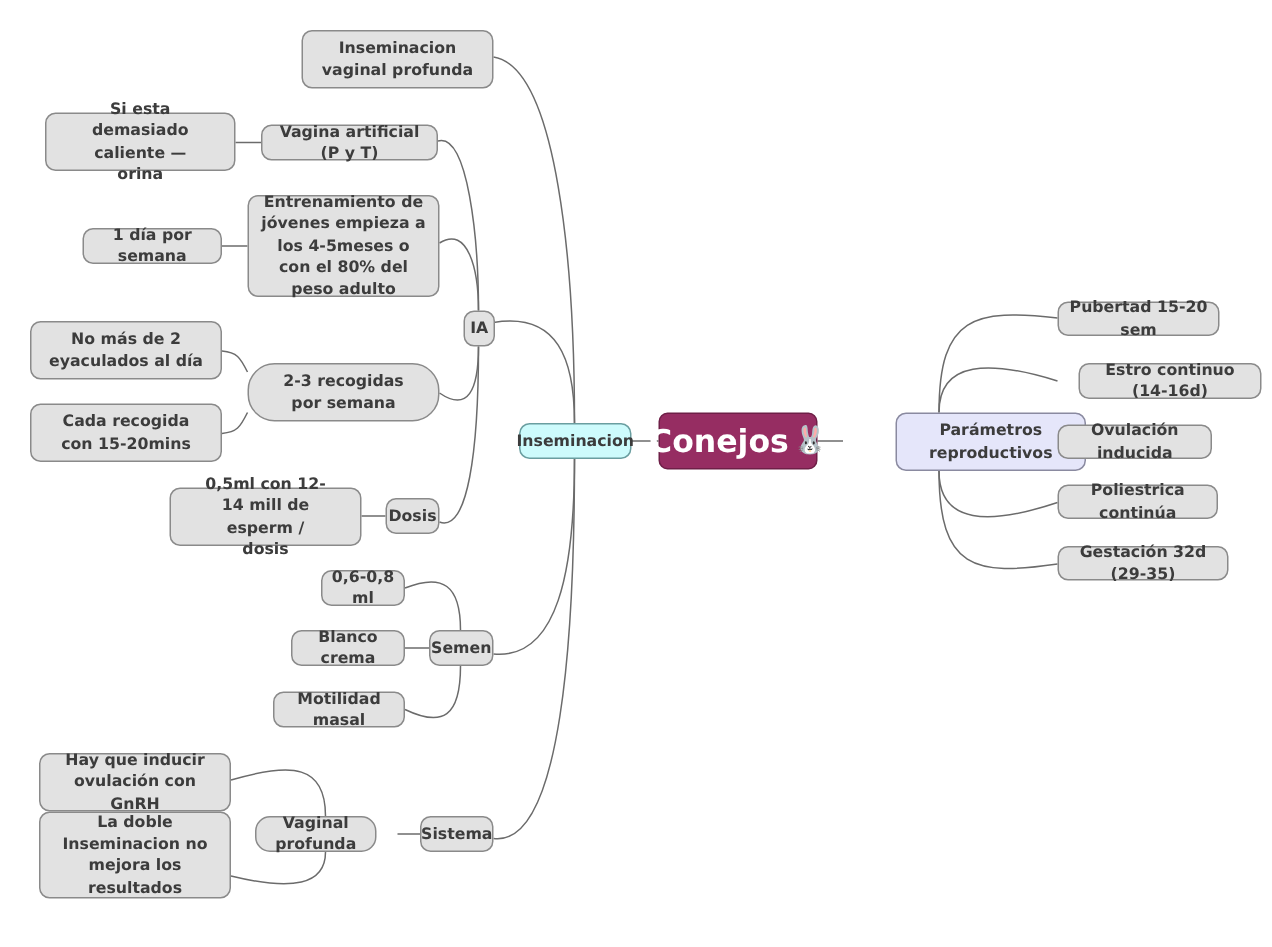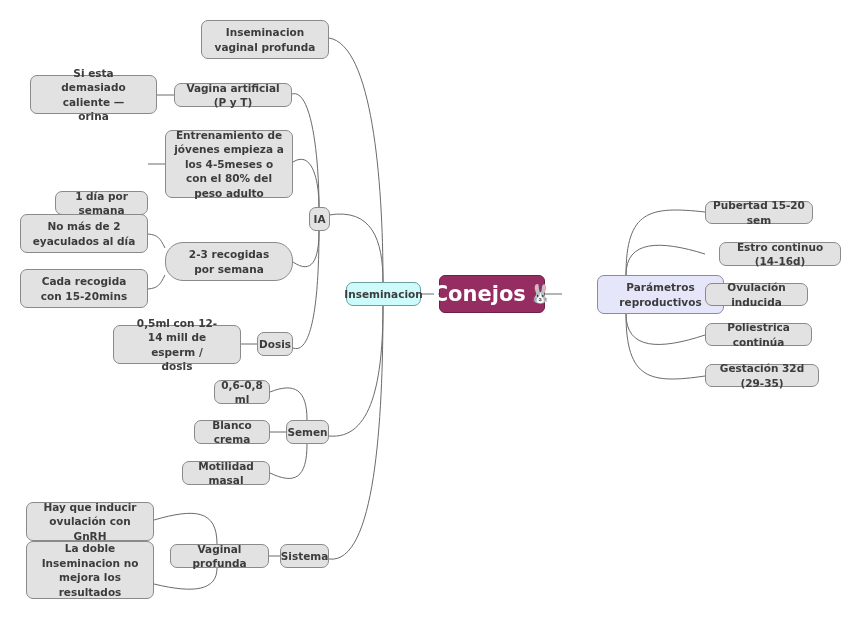--- a/index.html
+++ b/index.html
@@ -79,30 +79,30 @@
 <div class="node" style="left:705px;top:364px;width:114px;height:23px;">Gestación 32d (29-35)</div>
 
 <div class="node" style="left:201px;top:20px;width:128px;height:39px;padding:11px 12px;">Inseminacion vaginal profunda</div>
 
 <div class="node" style="left:309px;top:207px;width:21px;height:24px;padding:0;">IA</div>
 
 <div class="node" style="left:174px;top:83px;width:118px;height:24px;">Vagina artificial (P y T)</div>
 <div class="node" style="left:30px;top:75px;width:127px;height:39px;padding:0 16px;">Si esta demasiado caliente — orina</div>
 
 <div class="node" style="left:165px;top:130px;width:128px;height:68px;padding:0 8px;">Entrenamiento de jóvenes empieza a los 4-5meses o con el 80% del peso adulto</div>
-<div class="node" style="left:55px;top:152px;width:93px;height:24px;margin-top:39px;">1 día por semana</div>
+<div class="node" style="left:55px;top:152px;width:93px;height:24px;">1 día por semana</div>
 
 <div class="node" style="left:165px;top:242px;width:128px;height:39px;padding:0 20px;border-radius:18px;">2-3 recogidas por semana</div>
 <div class="node" style="left:20px;top:214px;width:128px;height:39px;">No más de 2 eyaculados al día</div>
 <div class="node" style="left:20px;top:269px;width:128px;height:39px;padding:0 16px;">Cada recogida con 15-20mins</div>
 
 <div class="node" style="left:257px;top:332px;width:36px;height:24px;padding:0;">Dosis</div>
 <div class="node" style="left:113px;top:325px;width:128px;height:39px;padding:0 22px;">0,5ml con 12-14 mill de esperm / dosis</div>
 
 <div class="node" style="left:286px;top:420px;width:43px;height:24px;padding:0;">Semen</div>
 <div class="node" style="left:214px;top:380px;width:56px;height:24px;padding:0;">0,6-0,8 ml</div>
 <div class="node" style="left:194px;top:420px;width:76px;height:24px;padding:0;">Blanco crema</div>
 <div class="node" style="left:182px;top:461px;width:88px;height:24px;padding:0;">Motilidad masal</div>
 
 <div class="node" style="left:280px;top:544px;width:49px;height:24px;padding:0;">Sistema</div>
-<div class="node" style="left:170px;top:544px;width:99px;height:24px;padding:0;">Vaginal profunda</div>
+<div class="node" style="left:170px;top:544px;width:81px;height:24px;padding:0;border-radius:10px;">Vaginal profunda</div>
 <div class="node" style="left:26px;top:502px;width:128px;height:39px;padding:0 16px;">Hay que inducir ovulación con GnRH</div>
 <div class="node" style="left:26px;top:541px;width:128px;height:58px;padding:16px 8px;">La doble Inseminacion no mejora los resultados</div>
 
 </body></html>

